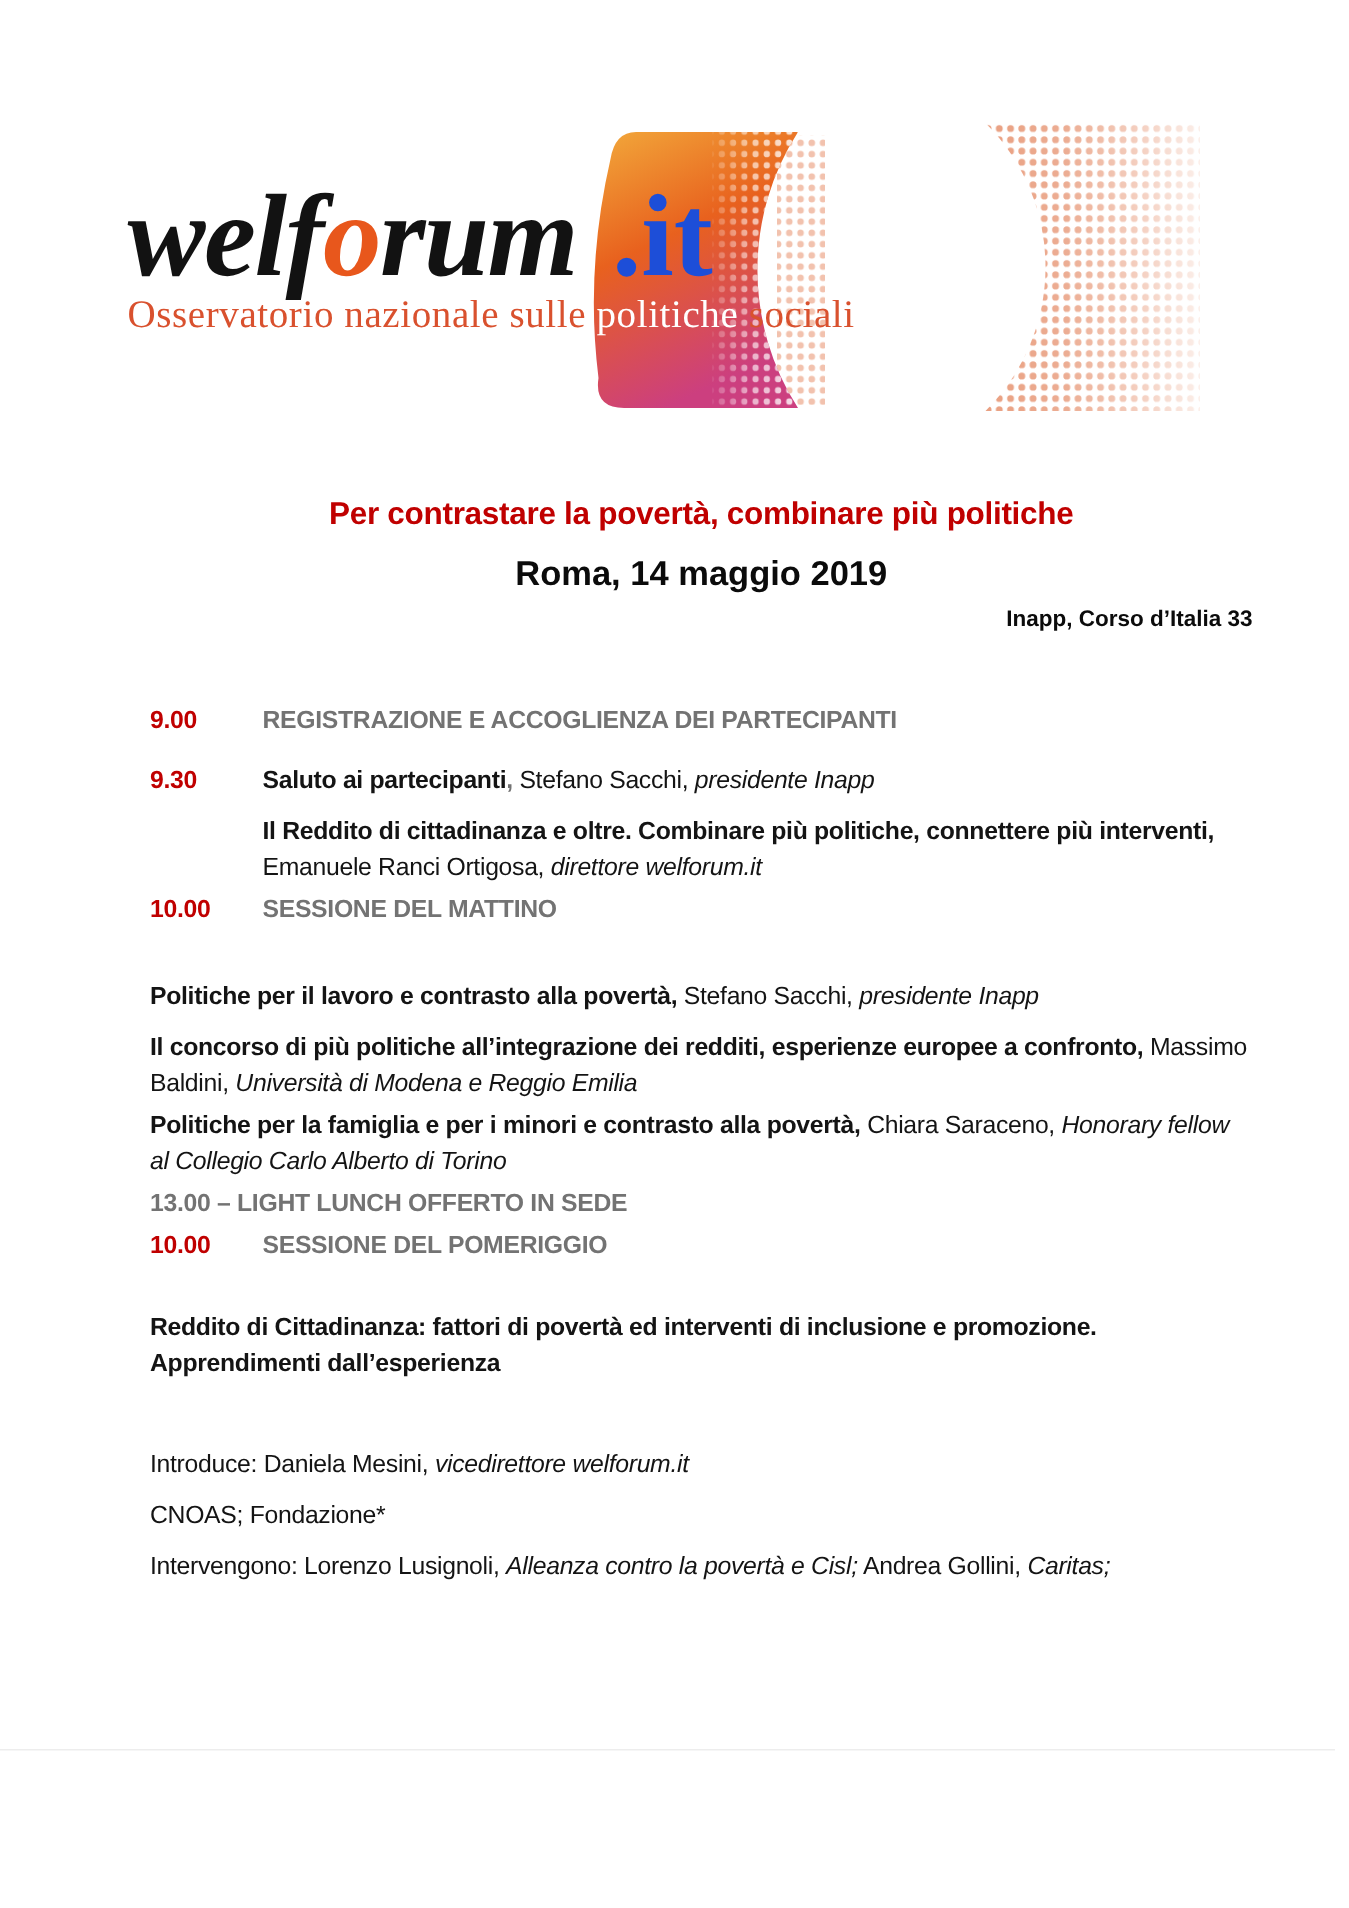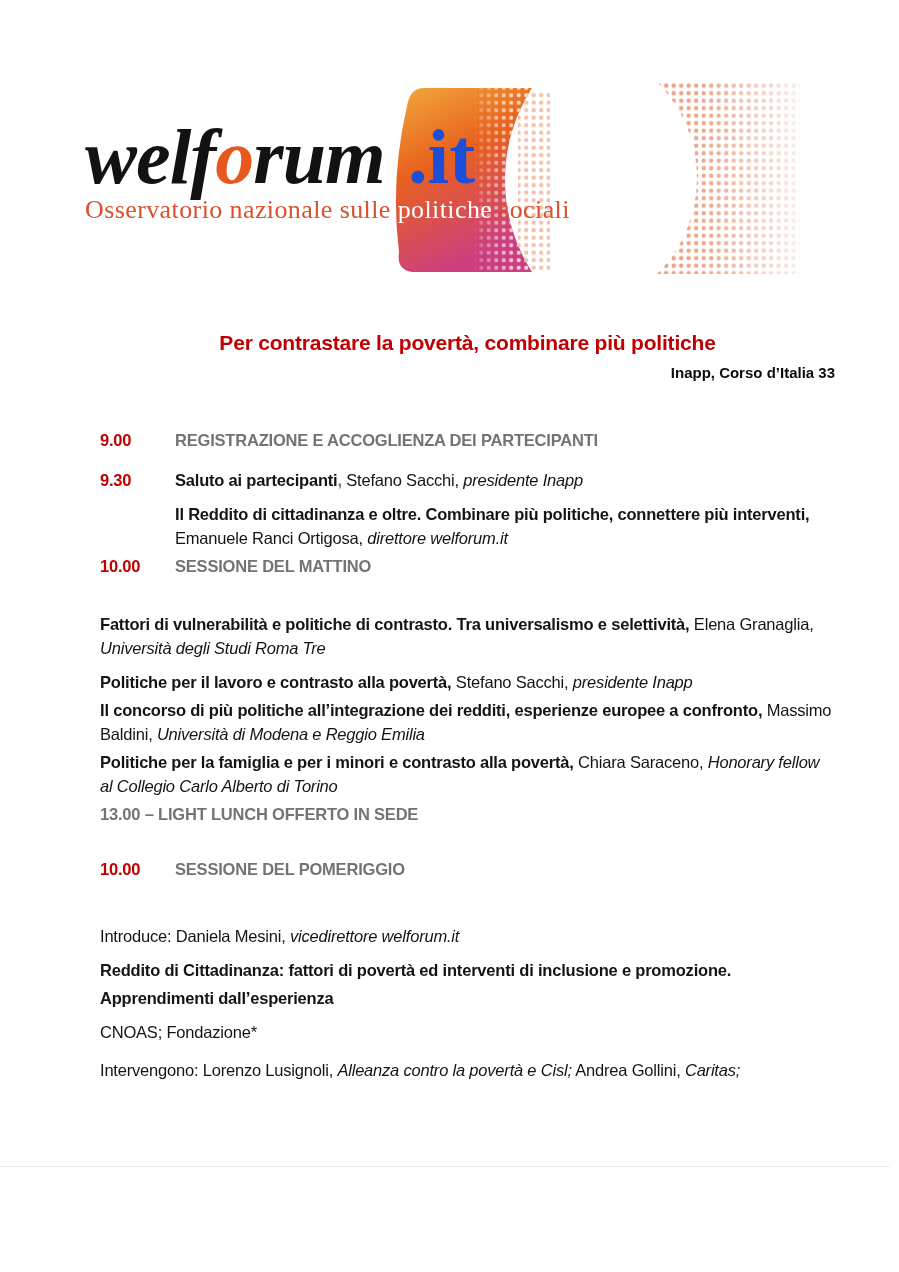--- a/index.html
+++ b/index.html
@@ -140,61 +140,59 @@
     <rect x="0" y="0" width="160" height="192" fill="url(#sdots)" mask="url(#bandMask)"></rect>
   </svg>
 
   <div class="brand-row"><span>welf</span><span class="brand-o">o</span><span>rum</span></div>
   <div class="brand-tld">.it</div>
 
   <div class="tagline"><span>Osservatorio nazionale sulle </span><span class="tagline-highlight">politiche</span><span> sociali</span></div>
 
   <main class="content">
     <h1 class="event-title">Per contrastare la povertà, combinare più politiche</h1>
+    <h2 class="event-date">Roma, 14 maggio 2019</h2>
     <h3 class="event-venue">Inapp, Corso d’Italia 33</h3>
     <div id="rows">
         <div class="row timed">
           <span class="time">9.00</span>
           <span class="row-body"><span class="seg-redbold">REGISTRAZIONE E ACCOGLIENZA DEI PARTECIPANTI</span></span>
         </div>
         <div class="row timed">
           <span class="time">9.30</span>
           <span class="row-body"><span class="seg-bold">Saluto ai partecipanti</span><span class="seg-redbold">,</span><span class="seg-plain"> Stefano Sacchi, </span><span class="seg-italic">presidente Inapp</span></span>
         </div>
         <div class="row indent">
           <span class="row-body"><span class="seg-bold">Il Reddito di cittadinanza e oltre. Combinare più politiche, connettere più interventi,</span><span class="seg-plain"> Emanuele Ranci Ortigosa, </span><span class="seg-italic">direttore welforum.it</span></span>
         </div>
         <div class="row timed">
           <span class="time">10.00</span>
           <span class="row-body"><span class="seg-redbold">SESSIONE DEL MATTINO</span></span>
         </div>
         <div class="row full">
-          <span class="row-body"><span class="seg-bold">Fattori di vulnerabilità e politiche di contrasto. Tra universalismo e selettività,</span><span class="seg-plain"> Elena Granaglia, </span><span class="seg-italic">Università degli Studi Roma Tre</span></span>
-        </div>
-        <div class="row full">
           <span class="row-body"><span class="seg-bold">Politiche per il lavoro e contrasto alla povertà,</span><span class="seg-plain"> Stefano Sacchi, </span><span class="seg-italic">presidente Inapp</span></span>
         </div>
         <div class="row full">
           <span class="row-body"><span class="seg-bold">Il concorso di più politiche all’integrazione dei redditi, esperienze europee a confronto,</span><span class="seg-plain"> Massimo Baldini, </span><span class="seg-italic">Università di Modena e Reggio Emilia</span></span>
         </div>
         <div class="row full">
           <span class="row-body"><span class="seg-bold">Politiche per la famiglia e per i minori e contrasto alla povertà,</span><span class="seg-plain"> Chiara Saraceno, </span><span class="seg-italic">Honorary fellow al Collegio Carlo Alberto di Torino</span></span>
         </div>
         <div class="row full">
           <span class="row-body"><span class="seg-redbold">13.00 – LIGHT LUNCH OFFERTO IN SEDE</span></span>
         </div>
         <div class="row timed">
           <span class="time">10.00</span>
           <span class="row-body"><span class="seg-redbold">SESSIONE DEL POMERIGGIO</span></span>
         </div>
         <div class="row full">
+          <span class="row-body"><span class="seg-bold">Reddito di Cittadinanza: fattori di povertà ed interventi di inclusione e promozione. Apprendimenti dall’esperienza</span></span>
+        </div>
+        <div class="row full">
           <span class="row-body"><span class="seg-plain">Introduce: Daniela Mesini, </span><span class="seg-italic">vicedirettore welforum.it</span></span>
-        </div>
-        <div class="row full">
-          <span class="row-body"><span class="seg-bold">Reddito di Cittadinanza: fattori di povertà ed interventi di inclusione e promozione. Apprendimenti dall’esperienza</span></span>
         </div>
         <div class="row full">
           <span class="row-body"><span class="seg-plain">CNOAS; Fondazione*</span></span>
         </div>
         <div class="row full">
           <span class="row-body"><span class="seg-plain">Intervengono: Lorenzo Lusignoli, </span><span class="seg-italic">Alleanza contro la povertà e Cisl;</span><span class="seg-plain"> Andrea Gollini, </span><span class="seg-italic">Caritas;</span></span>
         </div>
       </div>
   </main>
 

